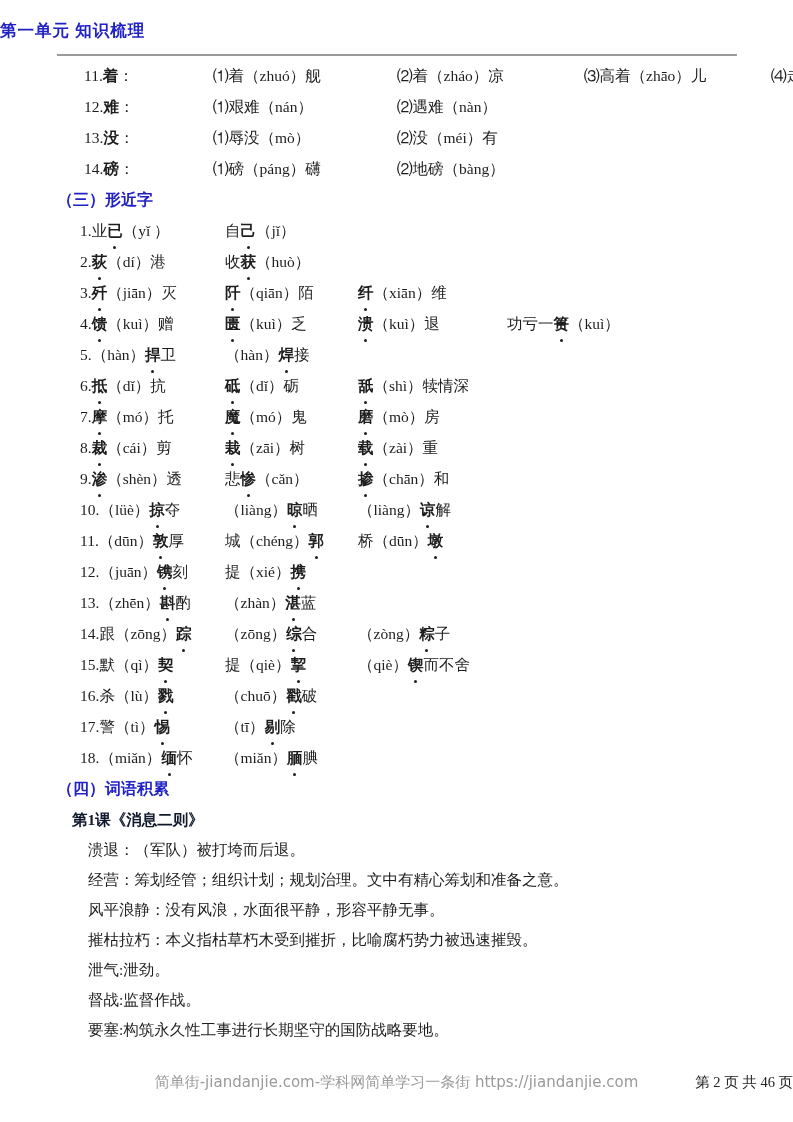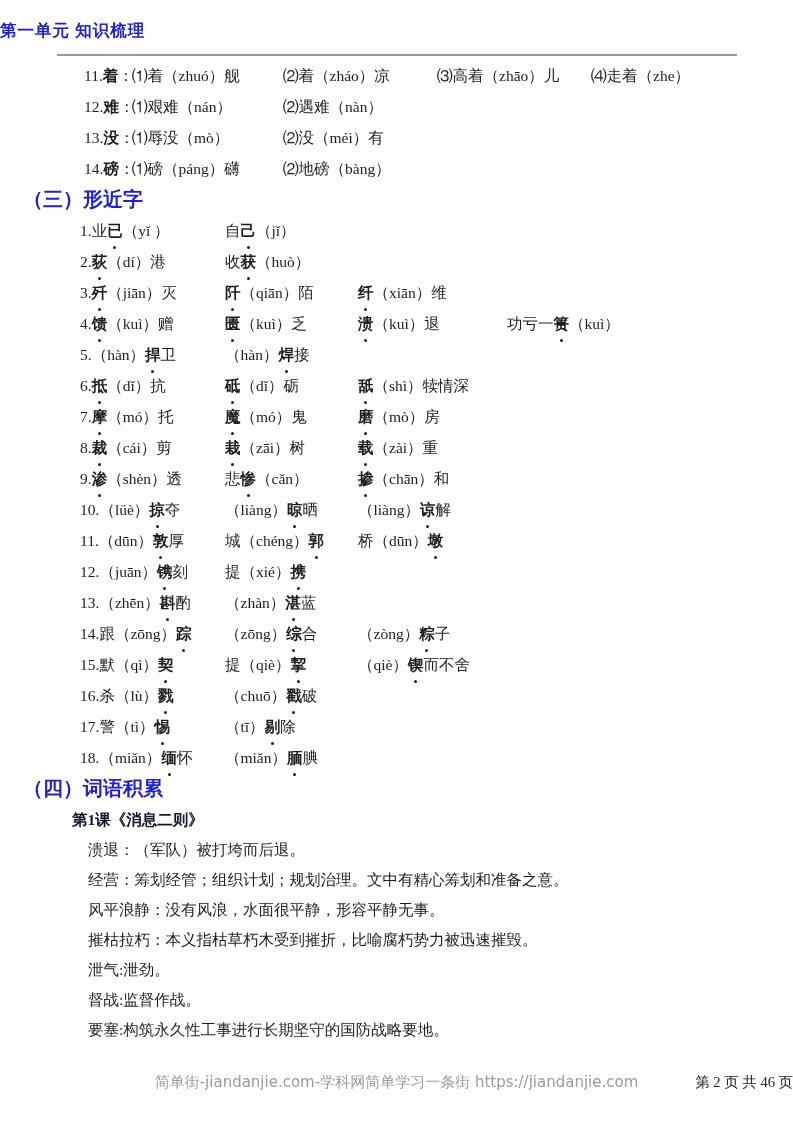--- a/index.html
+++ b/index.html
@@ -8,31 +8,31 @@
     font-family:"Liberation Serif","DejaVu Serif",serif;
     color:#1d1d1d;font-size:15.5px;overflow:hidden;
   }
   .doc-title{
     padding-top:20px;height:22px;text-align:left;
     font-weight:bold;font-size:16.5px;color:#2122c4;letter-spacing:1px;
   }
   .rule{height:2px;background:#9a9a9a;margin:12px 56px 0 57px;}
 
   .p-rows{margin-top:4px;}
-  .p-row{height:31px;line-height:31px;padding-left:84px;display:flex;white-space:nowrap;}
+  .p-row{height:31px;line-height:31px;padding-left:84px;display:flex;white-space:nowrap;gap:33px;}
   .p-label{width:48px;flex:none;}
   .p-head{font-weight:bold;}
   .p-item{flex:none;}
-  .p-item-0{width:151px;}
+  .p-item-0{width:151px;margin-left:48px;}
   .p-item-1{width:154px;}
   .p-item-2{width:154px;}
 
   .section-heading{
-    height:31px;line-height:31px;padding-left:23px;
-    color:#2122c4;font-weight:bold;font-size:20px;
+    height:31px;line-height:31px;padding-left:57px;
+    color:#2122c4;font-weight:bold;font-size:16px;
   }
 
   .x-row{height:31px;line-height:31px;padding-left:80px;display:flex;white-space:nowrap;}
   .x-col{flex:none;}
   .x-col-0{width:145px;}
   .x-col-1{width:133px;}
   .x-col-2{width:149px;}
 
   .lesson-title{height:31px;line-height:31px;padding-left:72px;font-weight:bold;font-size:15.5px;color:#0f172a;}
   .def-line{height:30px;line-height:30px;padding-left:88px;}

